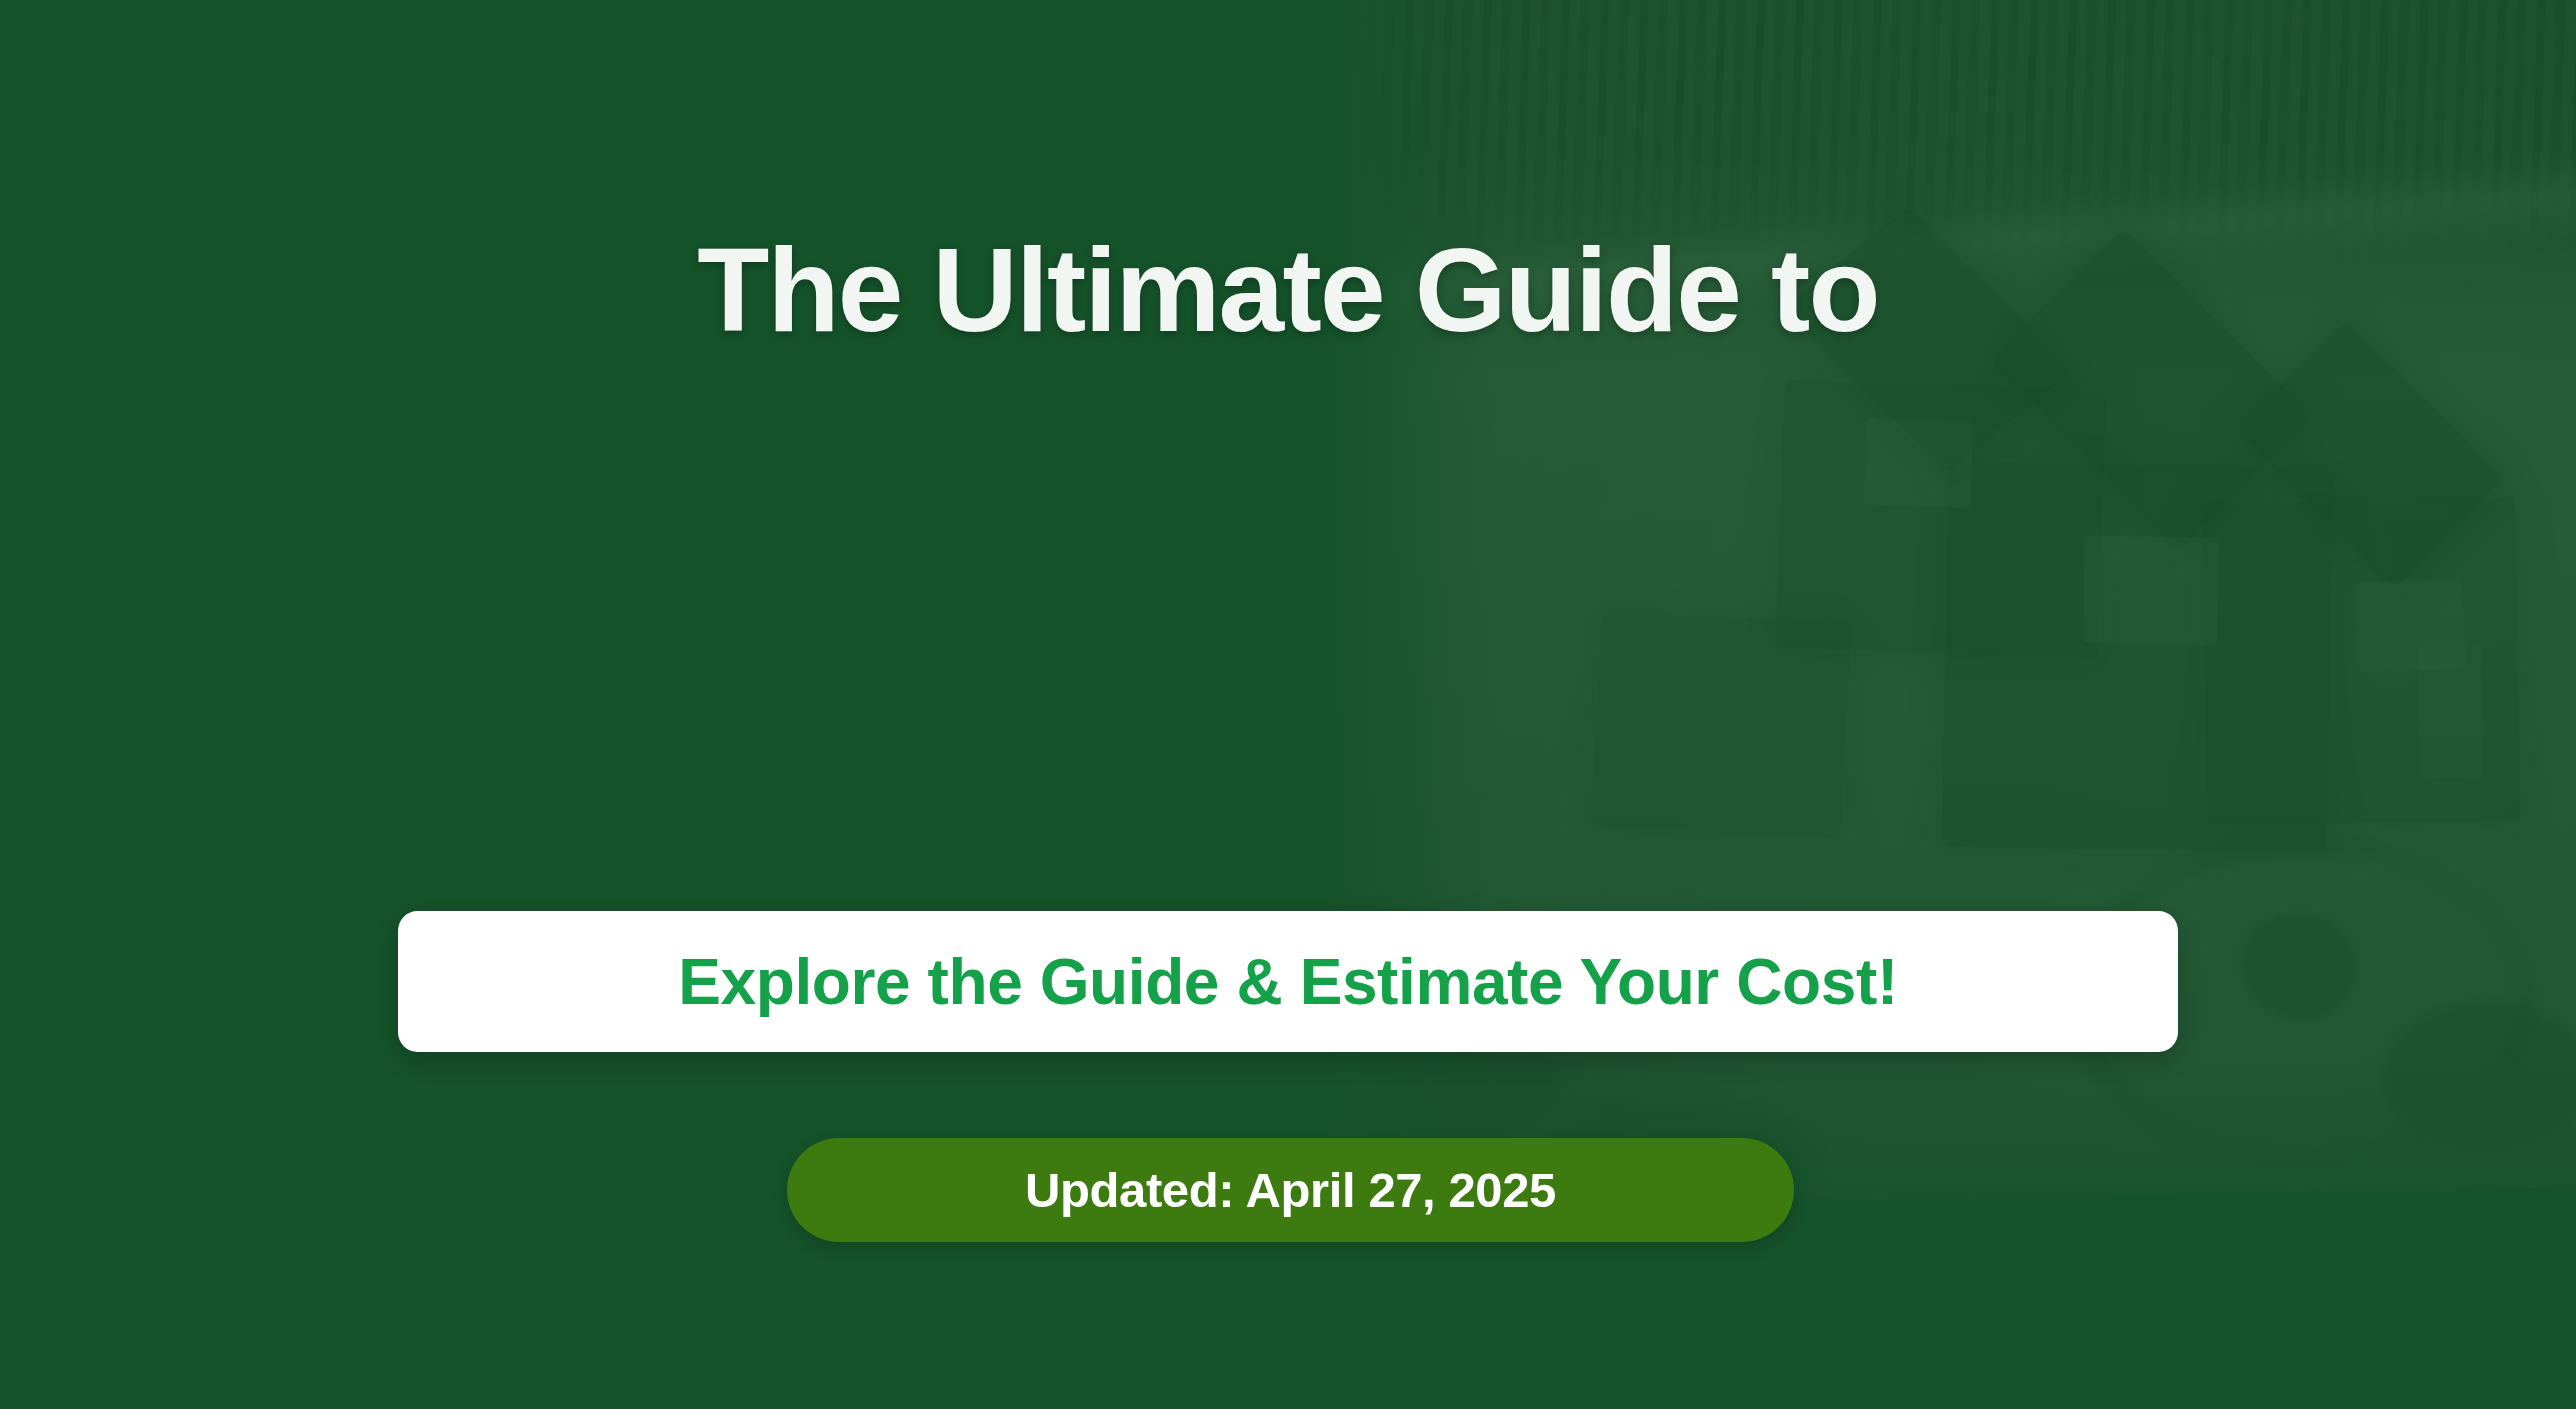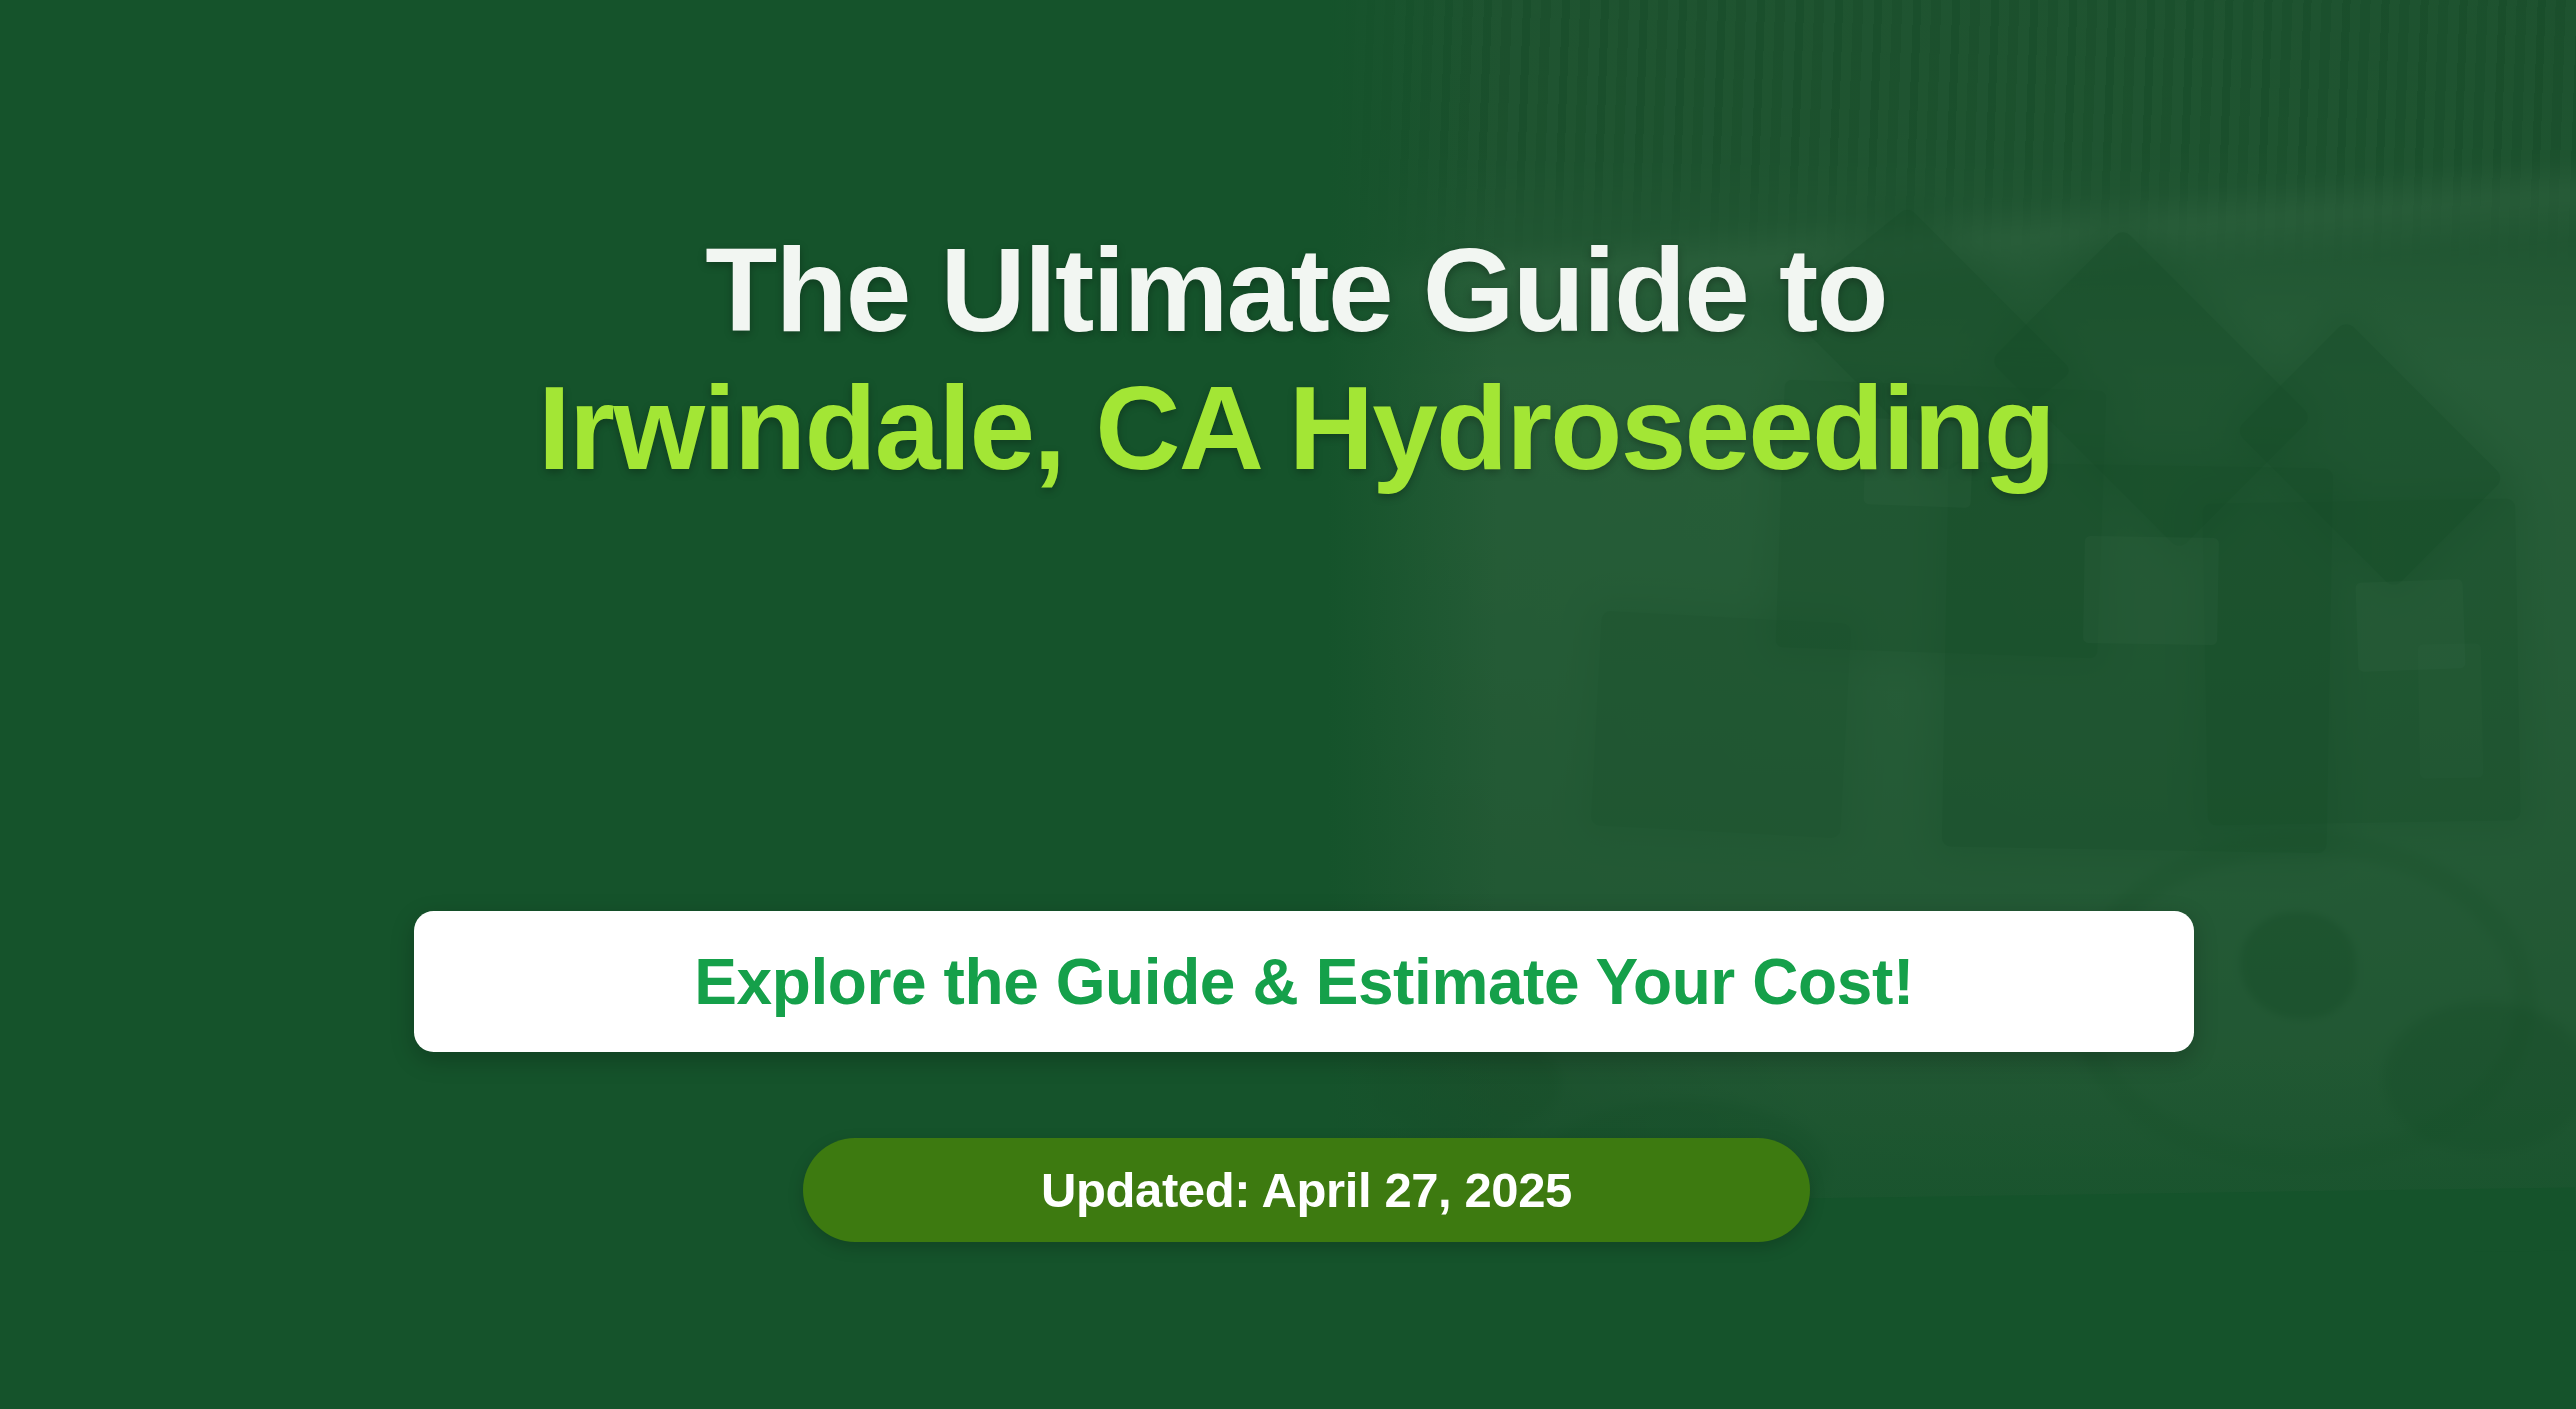--- a/index.html
+++ b/index.html
@@ -137,21 +137,20 @@
     background: #15532b;
     transform: rotate(-0.8deg);
     transform-origin: left bottom;
   }
 
   
   .content {
     position: absolute;
     inset: 0;
     z-index: 5;
-    margin-left: 16px;
   }
 
   .headline {
     position: absolute;
     left: 0; right: 0;
     top: 152px;
     text-align: center;
     font-weight: 700;
     font-size: 118px;
     line-height: 1.0;
@@ -271,21 +270,20 @@
 
     <div class="photo-tint"></div>
     <div class="photo-fade"></div>
     <div class="photo-cut"></div>
   </div>
 
   <div class="content">
 
     <h1 class="headline">
       <span class="l1">The Ultimate Guide to</span>
-      <span class="l2">Irwindale, CA Hydroseeding</span>
     </h1>
 
 
     <button class="cta">Explore the Guide &amp; Estimate Your Cost!</button>
 
     <div class="updated-badge">Updated: April 27, 2025</div>
 
   </div>
 </div>
 

